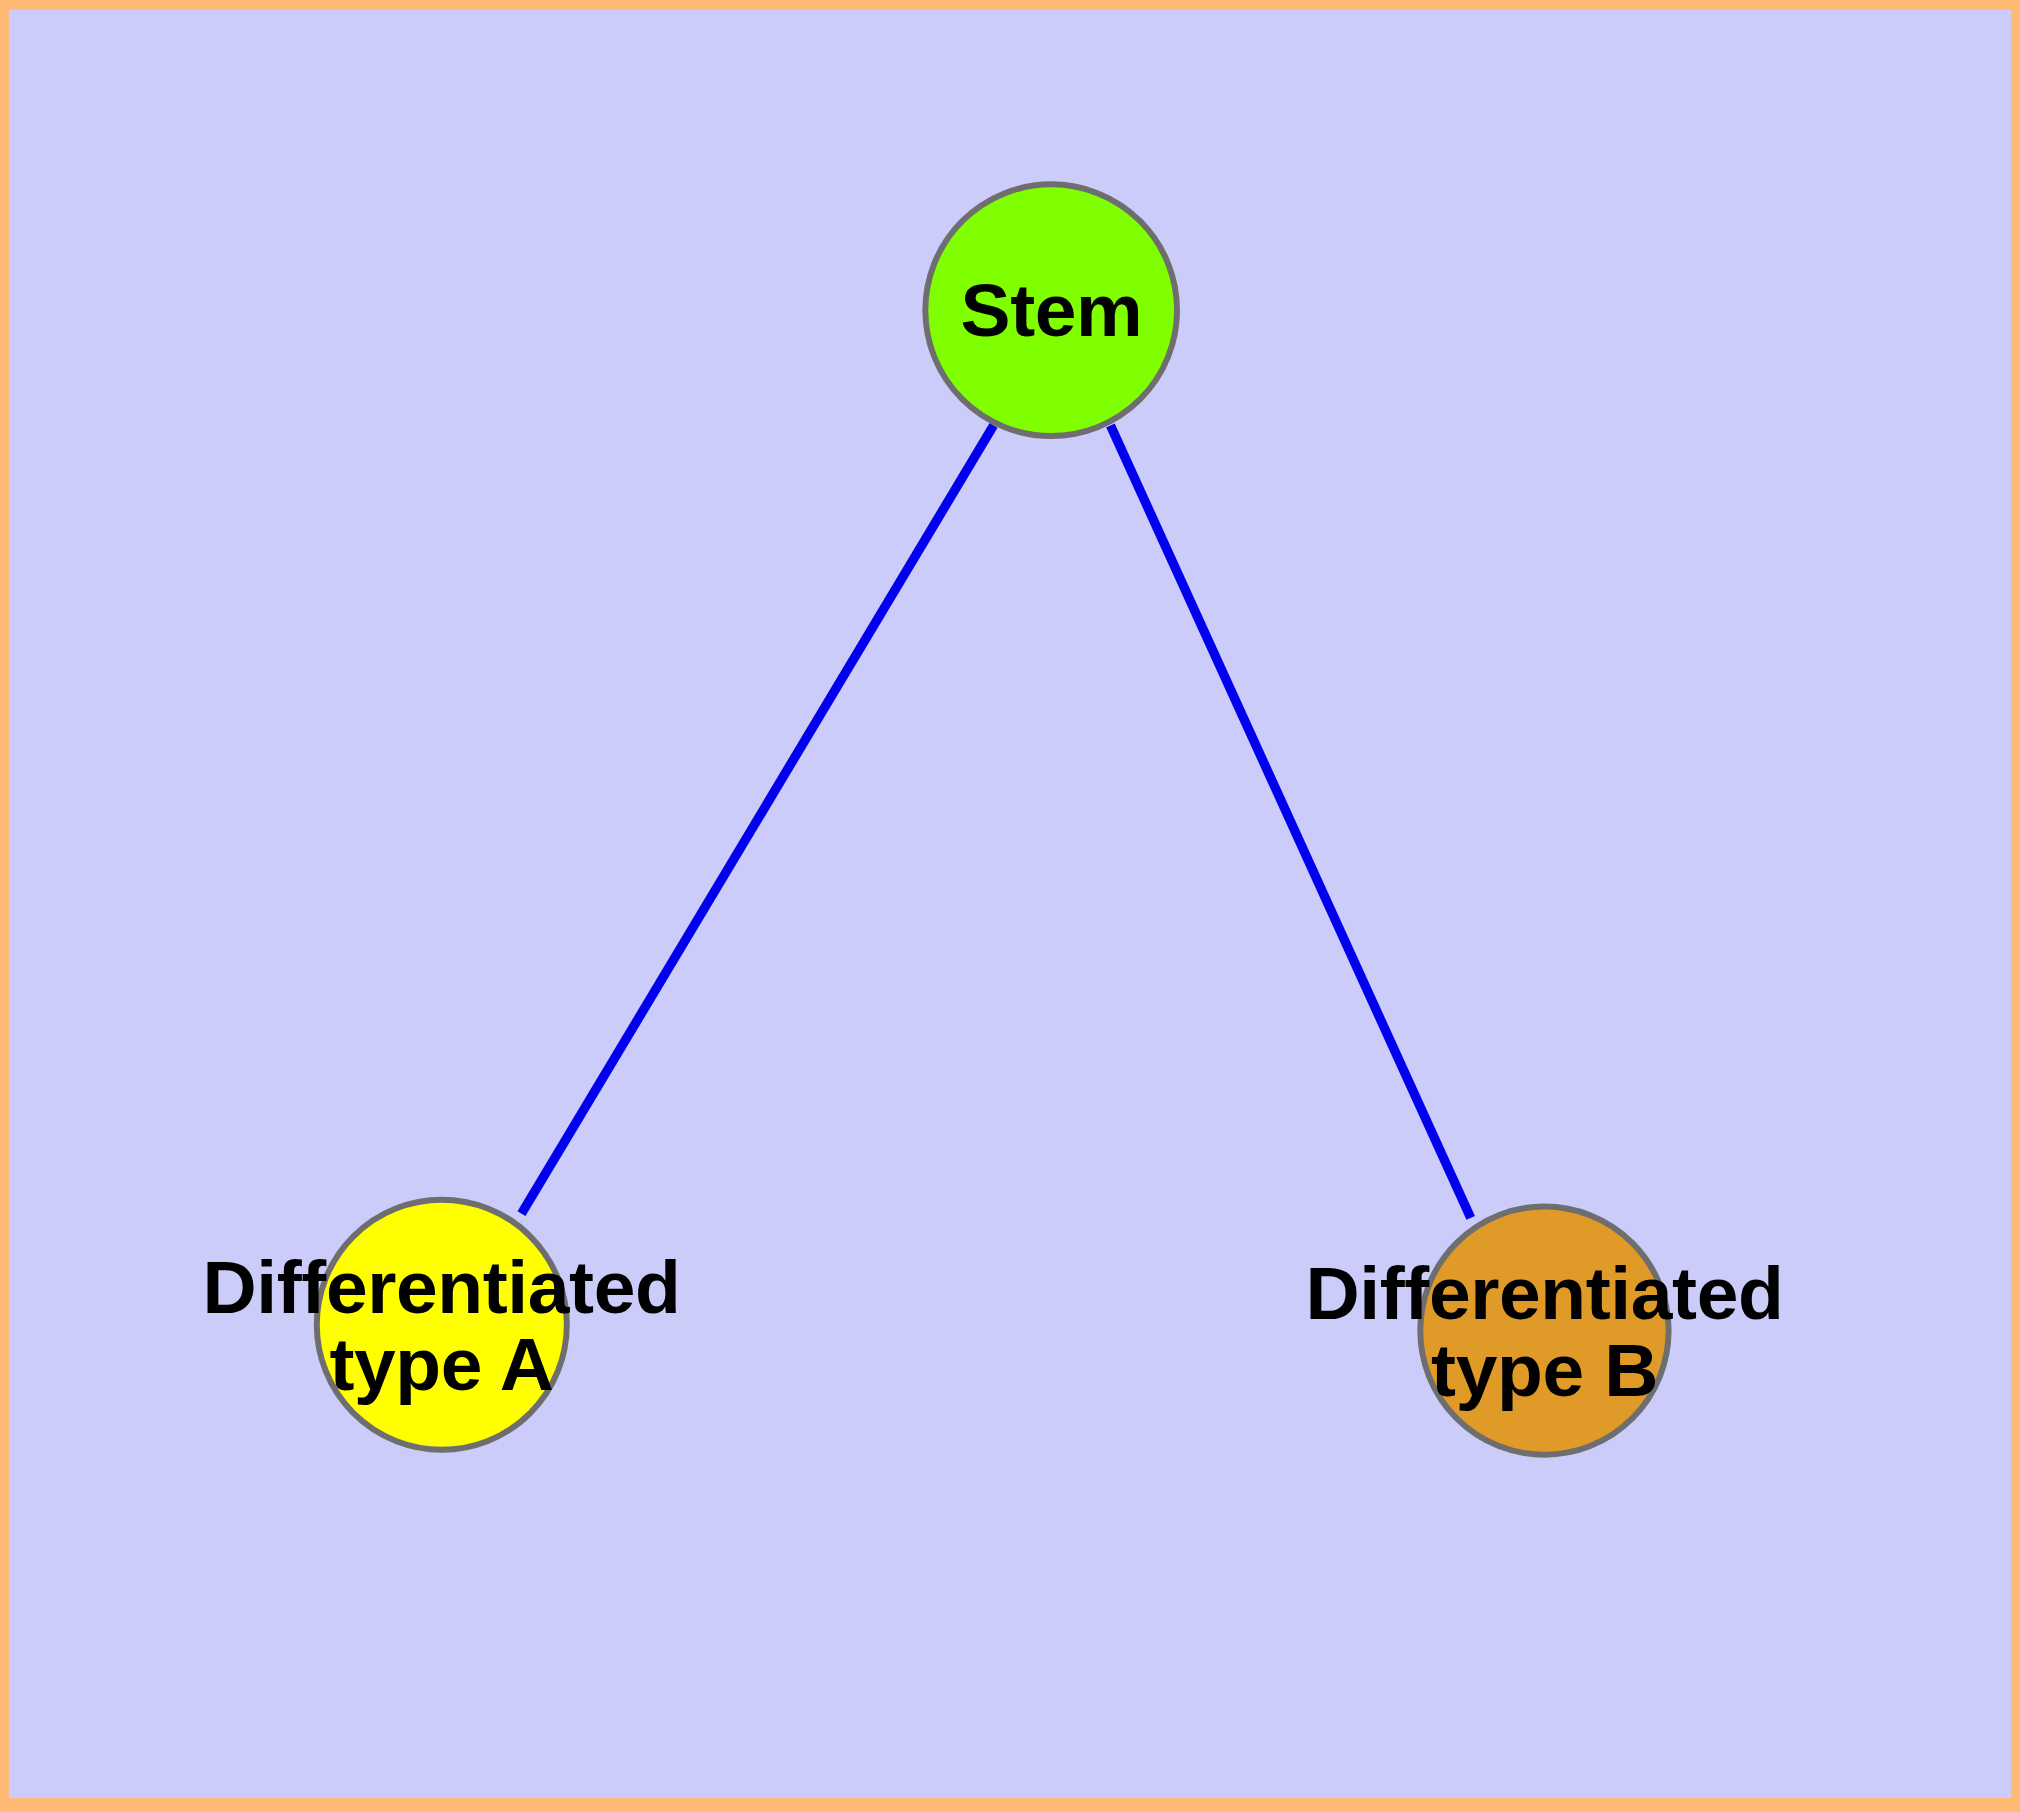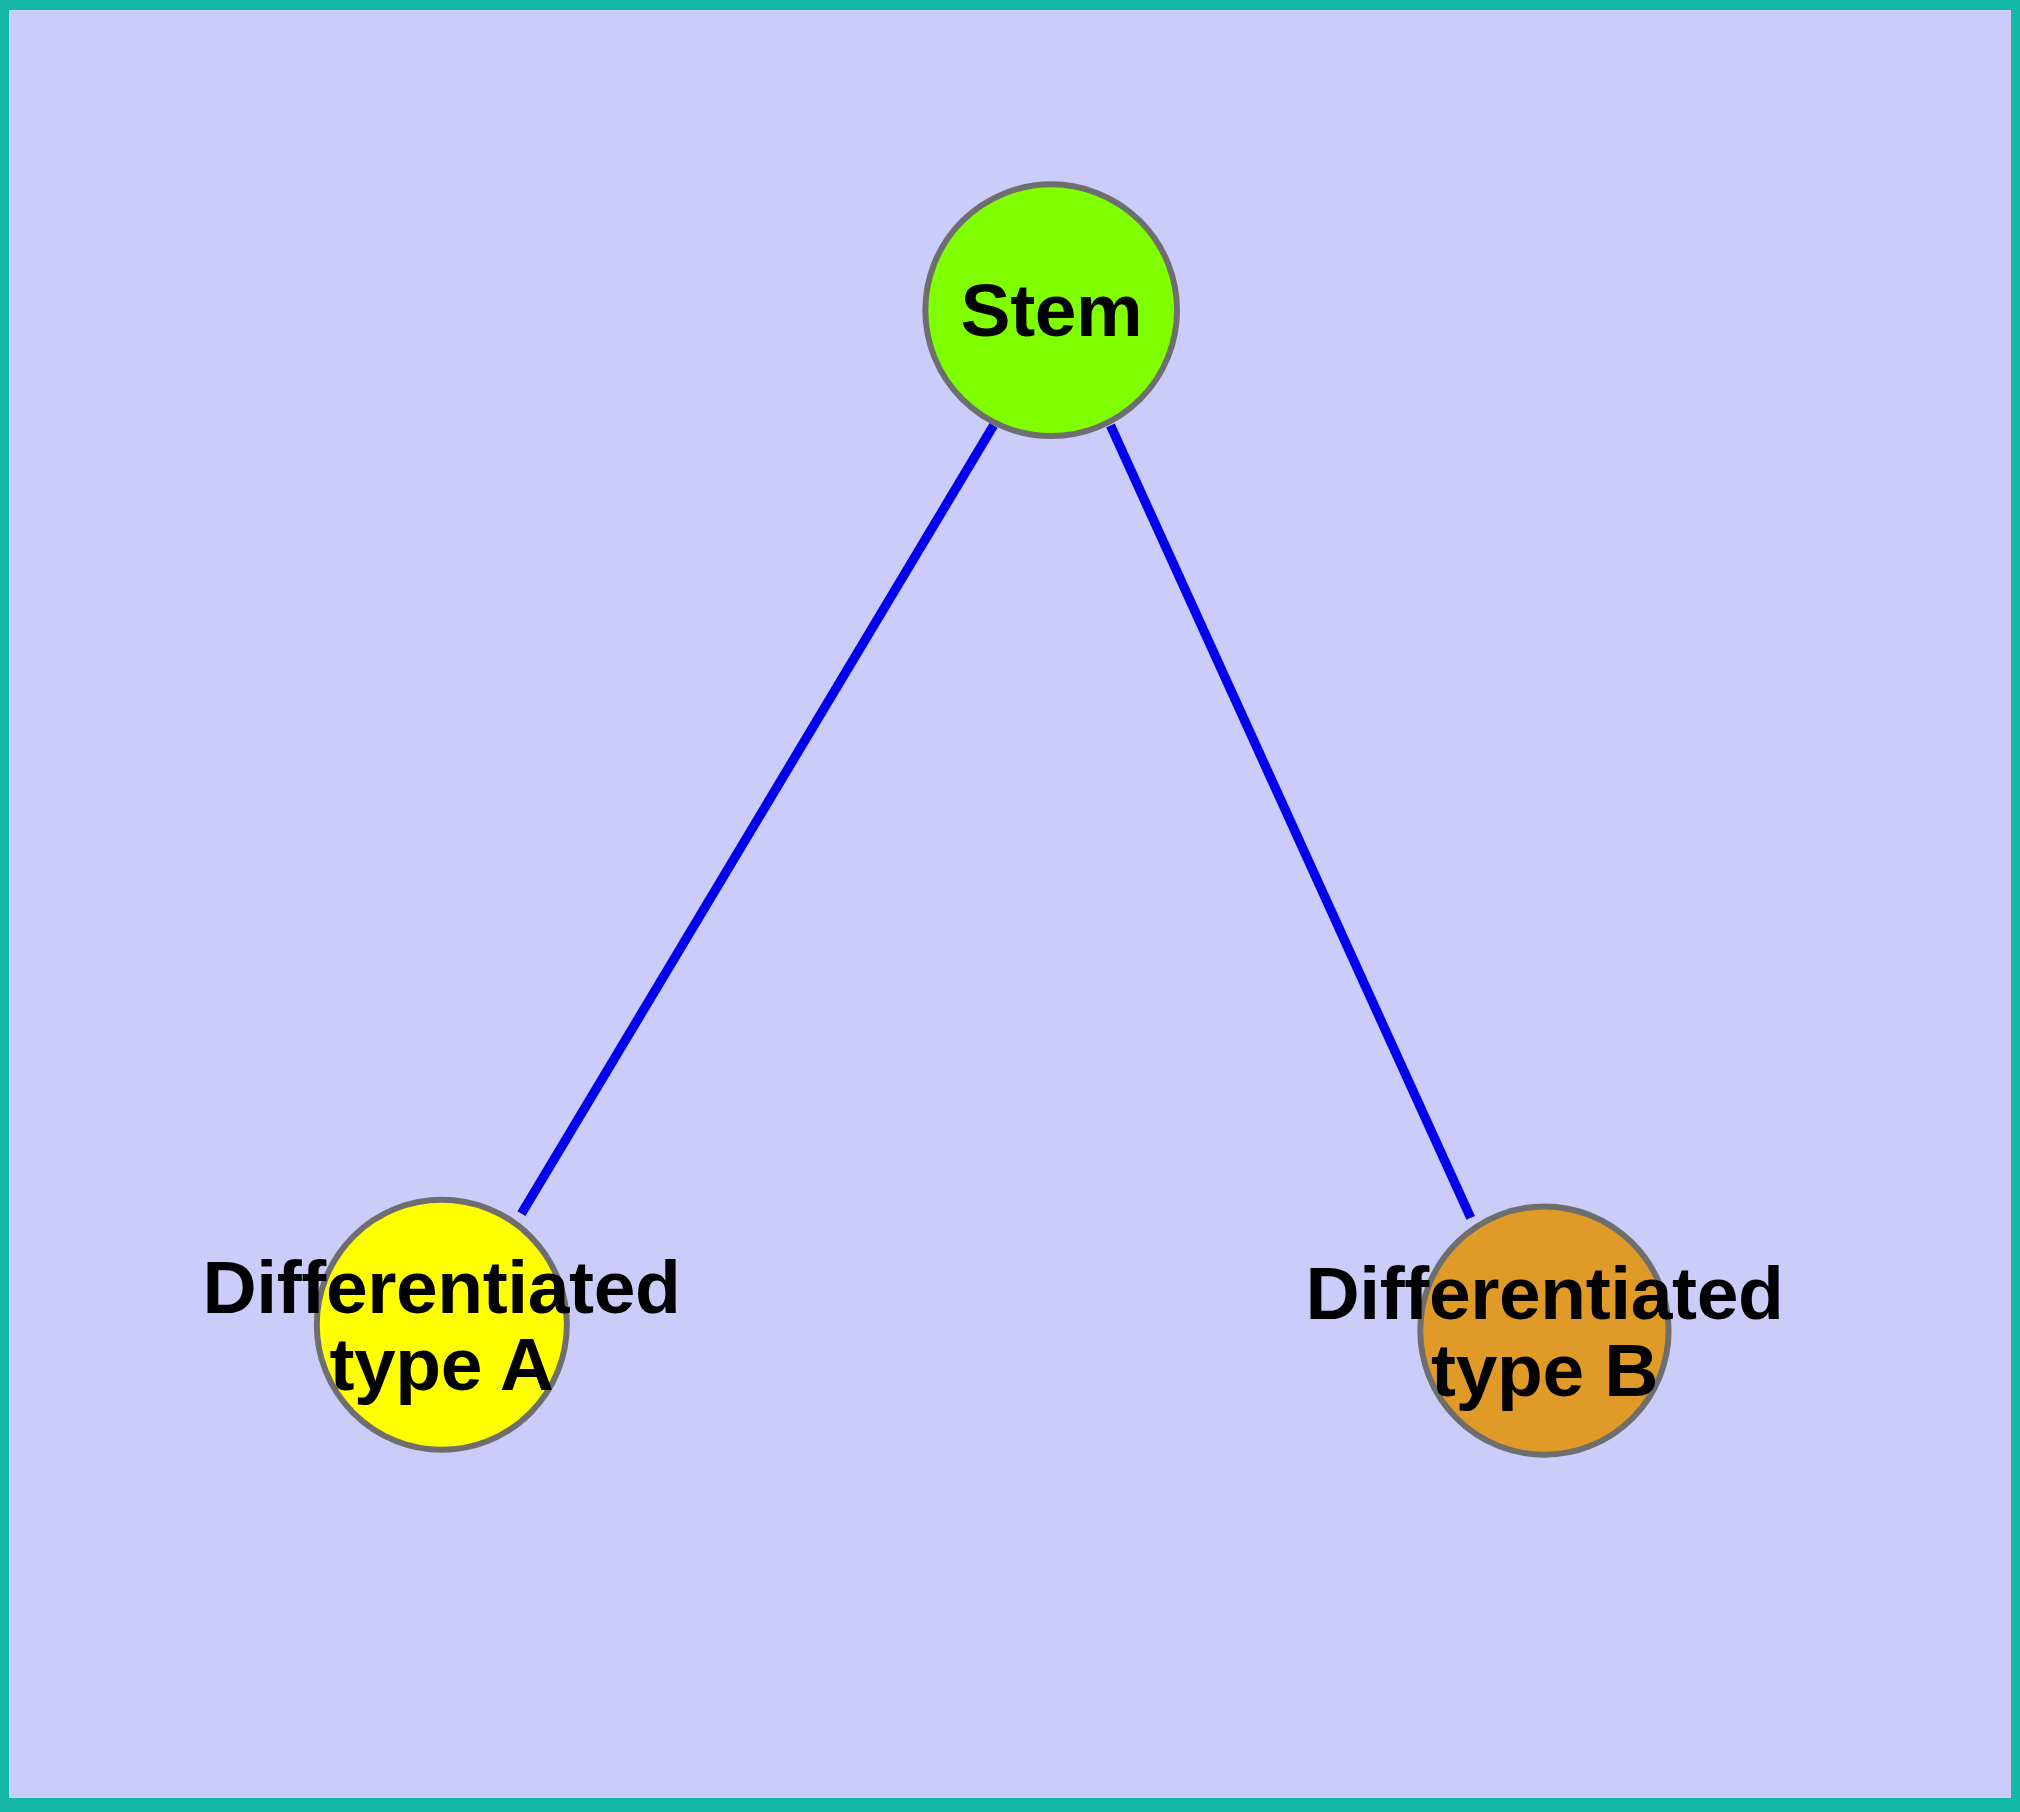--- a/index.html
+++ b/index.html
@@ -5,21 +5,21 @@
   html, body {
     margin: 0;
     padding: 0;
     background: #ffffff;
   }
   #stage {
     position: relative;
     width: 2021px;
     height: 1812px;
     overflow: hidden;
-    background: #14b8a6;
+    background: #fdba74;
     font-family: "Liberation Sans", sans-serif;
   }
   #canvas-bg {
     position: absolute;
     left: 8.5px;
     top: 10.2px;
     width: 2002px;
     height: 1788px;
     background: #ccccfa;
   }

